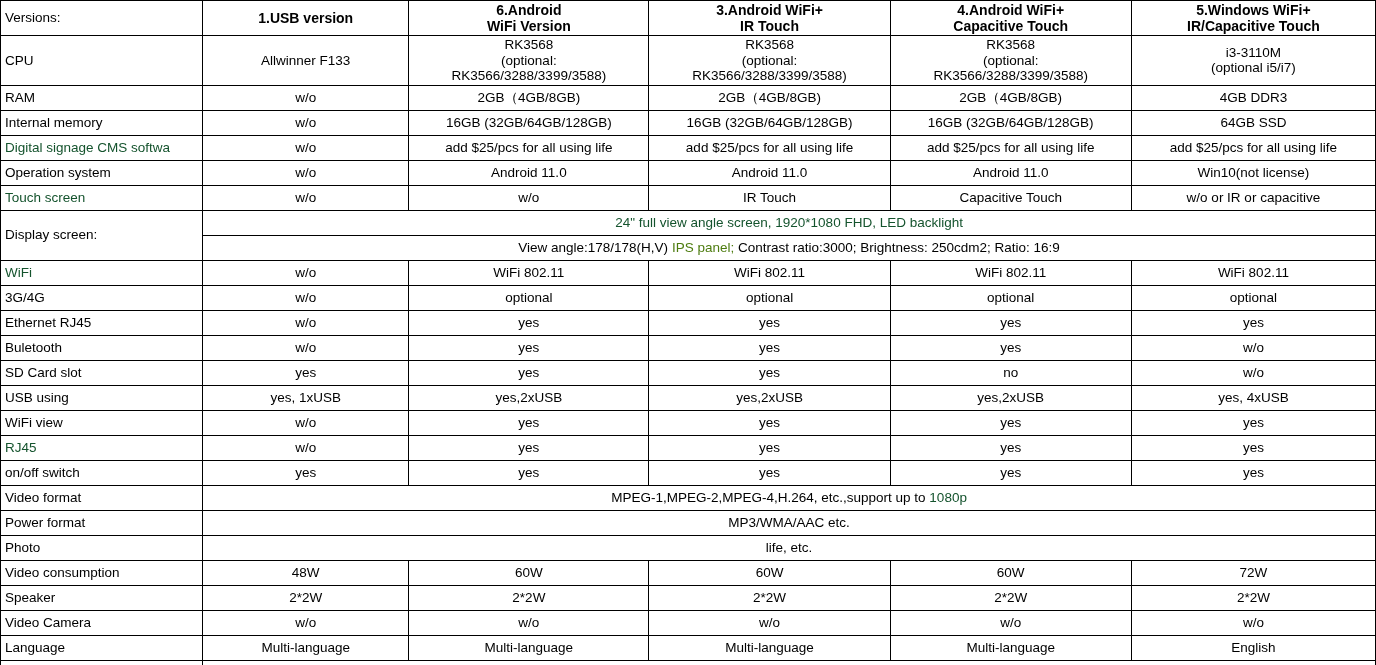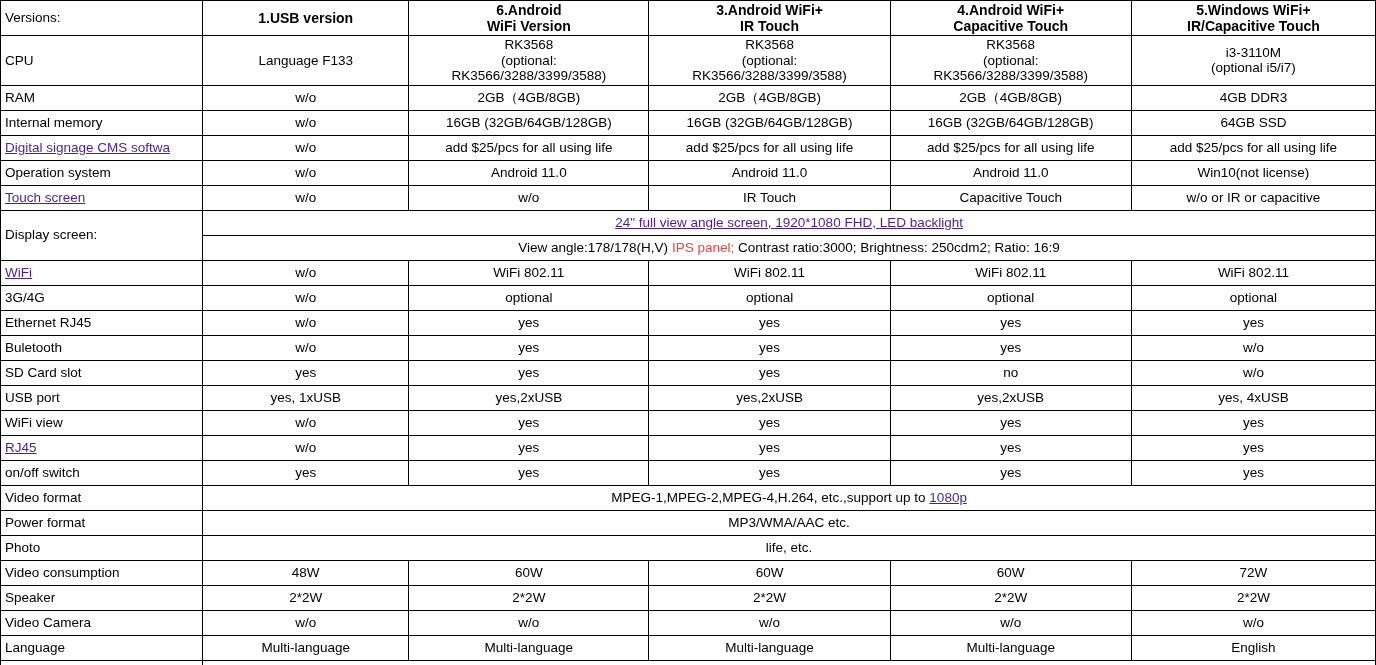--- a/index.html
+++ b/index.html
@@ -35,22 +35,22 @@
   col.c5 { width: 244px; }
 
   td.label {
     text-align: left;
     padding-left: 4px;
     border-radius: 12px;
   }
   td.val {
     text-align: center;
   }
-  .red { color: #4c1d95; text-decoration: underline; }
-  .green { color: #ef4444; }
+  .red { color: #14532d; }
+  .green { color: #4d7c0f; }
   .hdr {
     font-weight: bold;
     text-align: center;
     vertical-align: middle;
     font-size: 14px;
   }
   .multi { line-height: 1.25; }
   .tall { height: 56px; }
   .hdrrow td { height: 44px; }
   .nowrap { white-space: nowrap; }
@@ -88,21 +88,21 @@
       </td>
       <td class="hdr">
         <div>5.Windows WiFi+</div>
         <div>IR/Capacitive Touch</div>
       </td>
     </tr>
 
     <tr>
       <td class="label">CPU</td>
       <td class="val">
-        <div>Language F133</div>
+        <div>Allwinner F133</div>
       </td>
       <td class="val multi tall">
         <div>RK3568</div>
         <div>(optional:</div>
         <div>RK3566/3288/3399/3588)</div>
       </td>
       <td class="val multi tall">
         <div>RK3568</div>
         <div>(optional:</div>
         <div>RK3566/3288/3399/3588)</div>
@@ -212,21 +212,21 @@
     <tr>
       <td class="label">SD Card slot</td>
       <td class="val">yes</td>
       <td class="val">yes</td>
       <td class="val">yes</td>
       <td class="val">no</td>
       <td class="val">w/o</td>
     </tr>
 
     <tr>
-      <td class="label">USB port</td>
+      <td class="label">USB using</td>
       <td class="val">yes, 1xUSB</td>
       <td class="val">yes,2xUSB</td>
       <td class="val">yes,2xUSB</td>
       <td class="val">yes,2xUSB</td>
       <td class="val">yes, 4xUSB</td>
     </tr>
 
     <tr>
       <td class="label">WiFi view</td>
       <td class="val">w/o</td>

